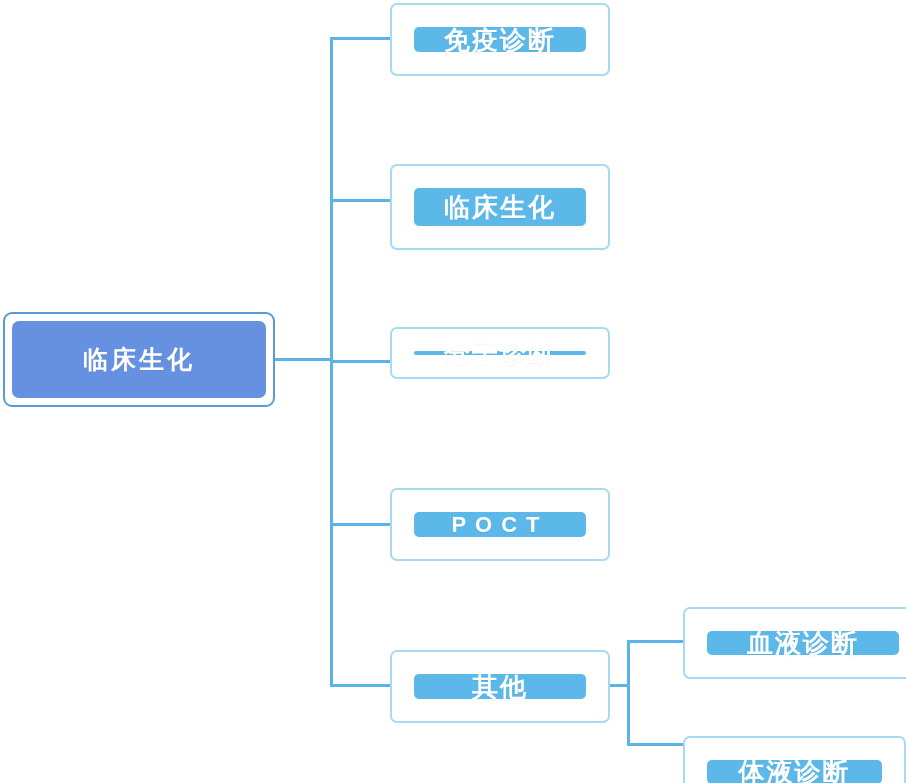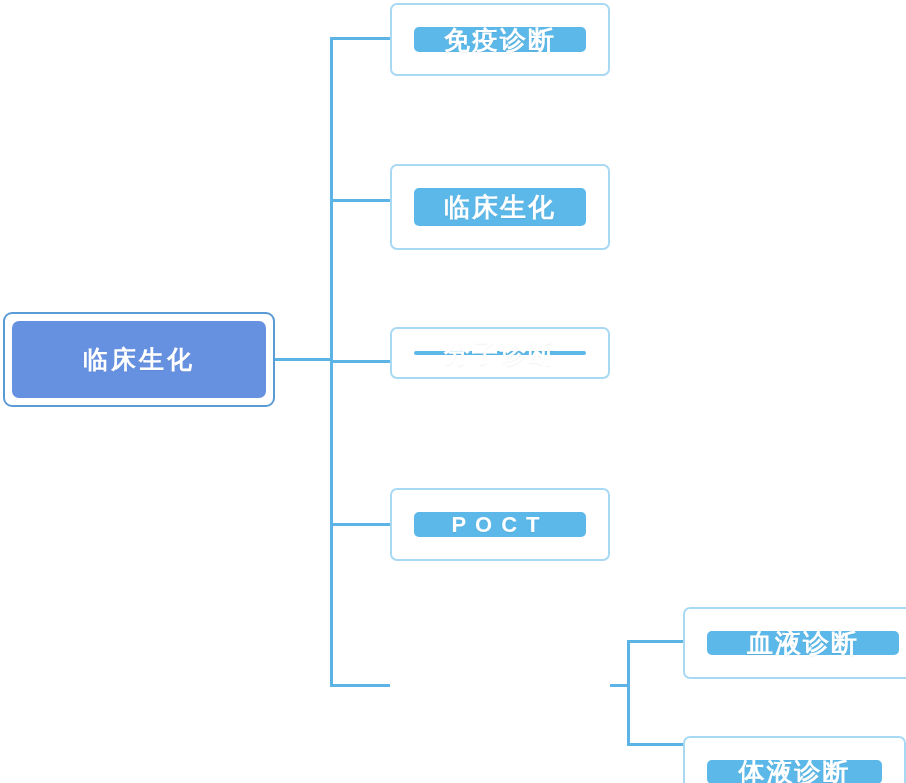--- a/index.html
+++ b/index.html
@@ -123,20 +123,25 @@
       <span class="label">分子诊断</span>
     </div>
   </div>
 
   <div class="node latin" style="left:390px; top:488px; width:220px; height:73px;">
     <div class="inner">
       <span class="label">POCT</span>
     </div>
   </div>
 
+  <div class="node" style="left:390px; top:650px; width:220px; height:73px;">
+    <div class="inner">
+      <span class="label">其他</span>
+    </div>
+  </div>
 
   <div class="node" style="left:683px; top:607px; width:240px; height:72px;">
     <div class="inner">
       <span class="label">血液诊断</span>
     </div>
   </div>
 
   <div class="node" style="left:683px; top:710px; width:223px; height:72px;margin-top:26px;">
     <div class="inner">
       <span class="label">体液诊断</span>

